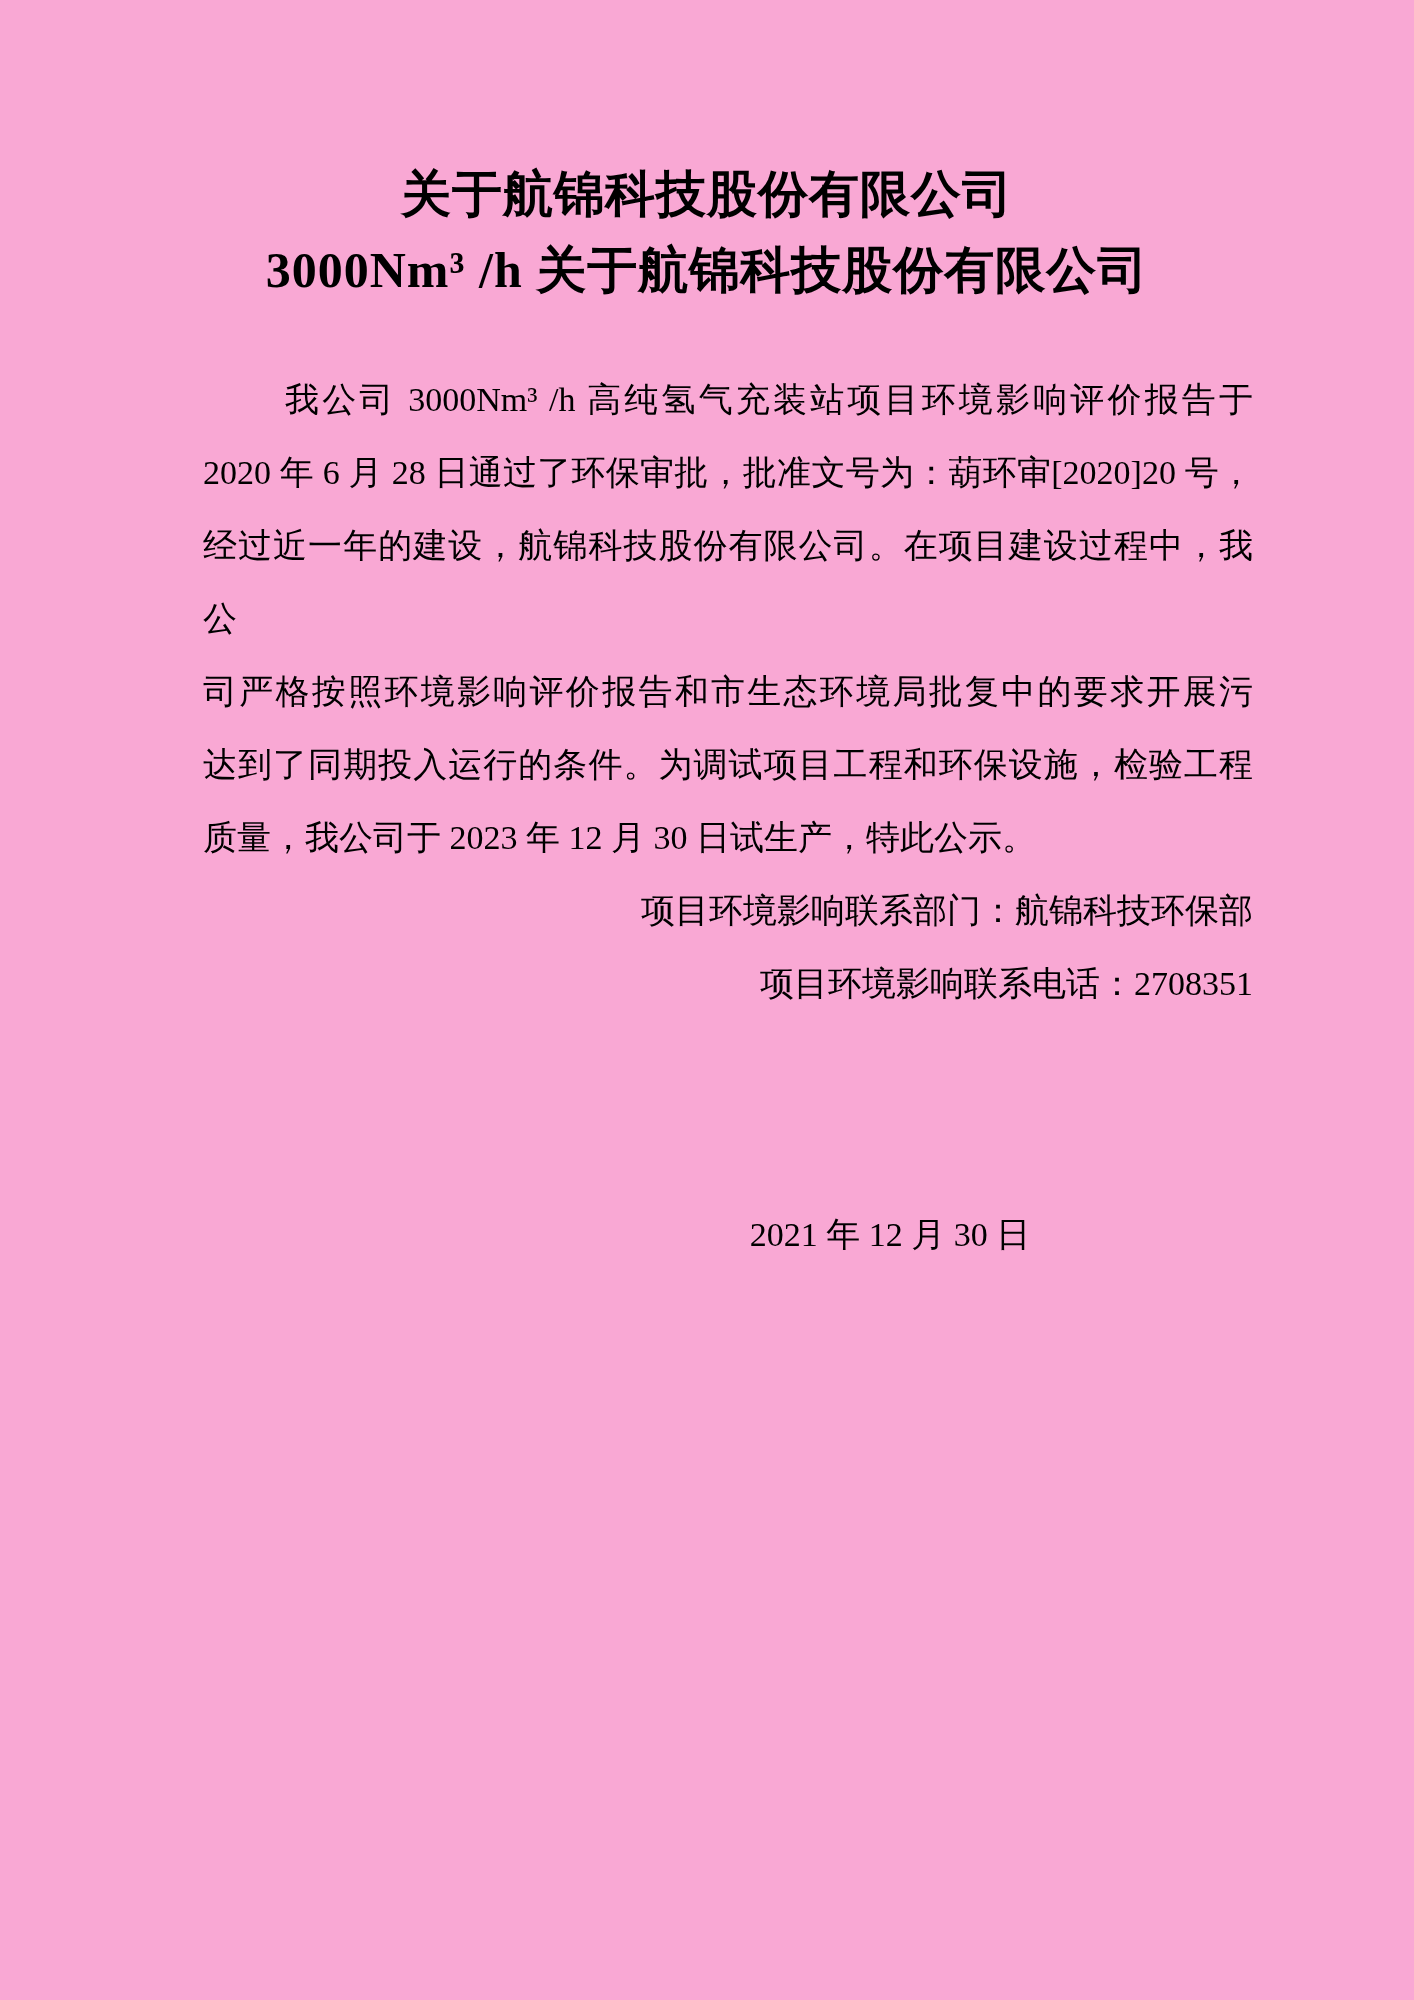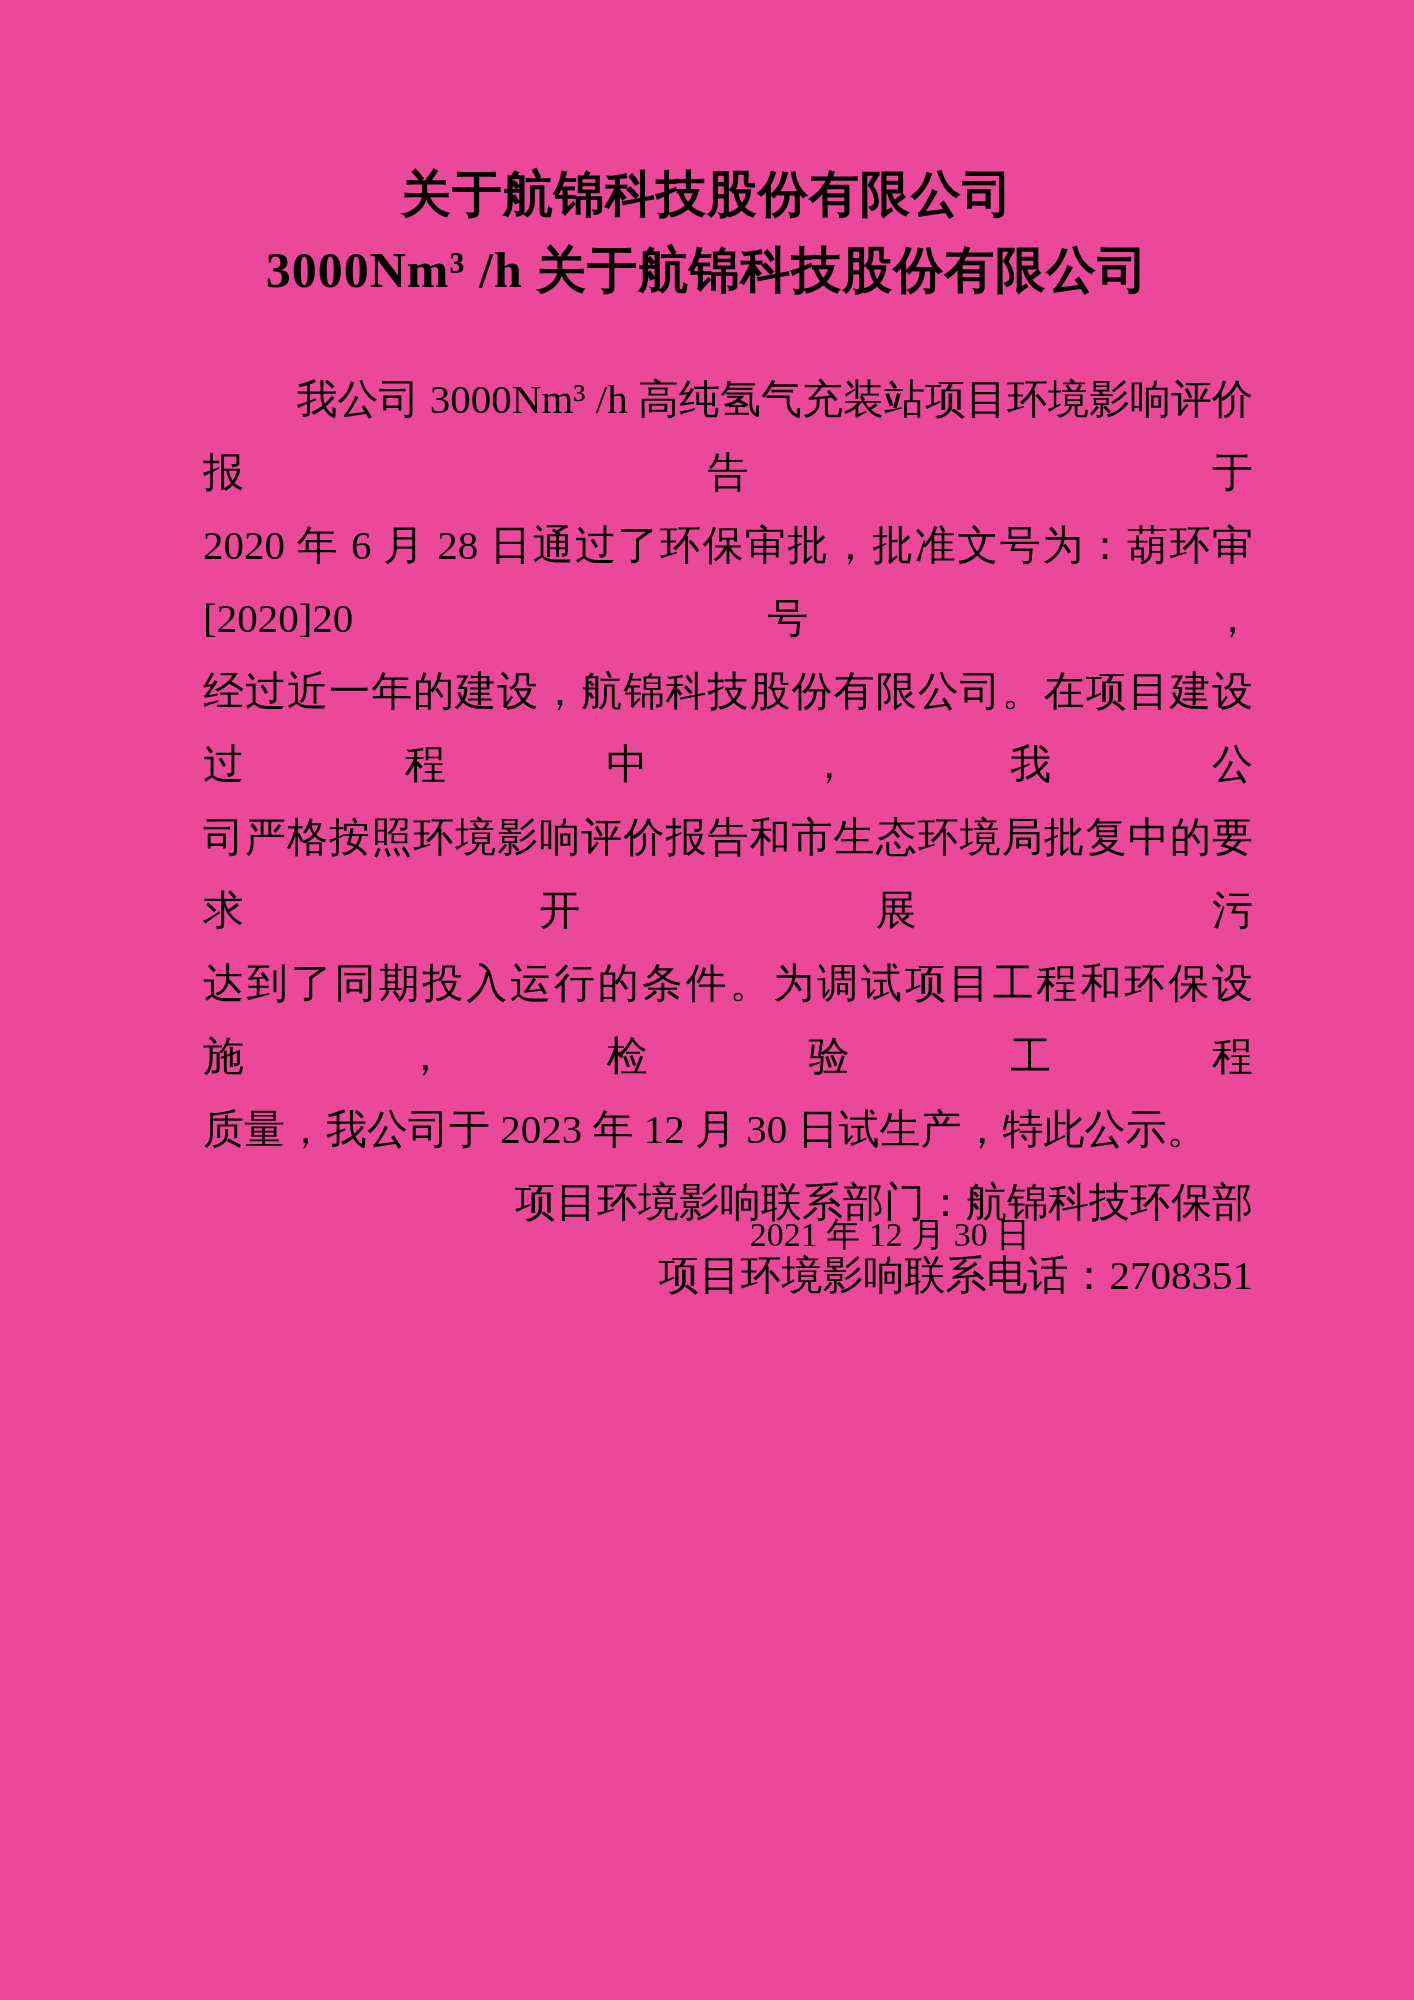--- a/index.html
+++ b/index.html
@@ -5,21 +5,21 @@
   html, body {
     margin: 0;
     padding: 0;
     background: #e8e8e8;
   }
   .page {
     position: relative;
     width: 1414px;
     height: 2000px;
     margin: 0 auto;
-    background: #ec4899;
+    background: #f9a8d4;
     color: #000000;
     font-family: "Liberation Serif", "DejaVu Serif", serif;
     overflow: hidden;
   }
   .title-block {
     position: absolute;
     top: 156px;
     left: 0;
     right: 0;
     text-align: center;
@@ -27,21 +27,21 @@
     font-size: 50px;
     line-height: 76px;
     letter-spacing: 1px;
     white-space: nowrap;
   }
   .body-block {
     position: absolute;
     top: 363px;
     left: 203px;
     width: 1050px;
-    font-size: 41px;
+    font-size: 34px;
     line-height: 73px;
   }
   .line {
     min-height: 73px;
   }
   .line.j {
     text-align: justify;
     text-align-last: justify;
   }
   .line.indent {

